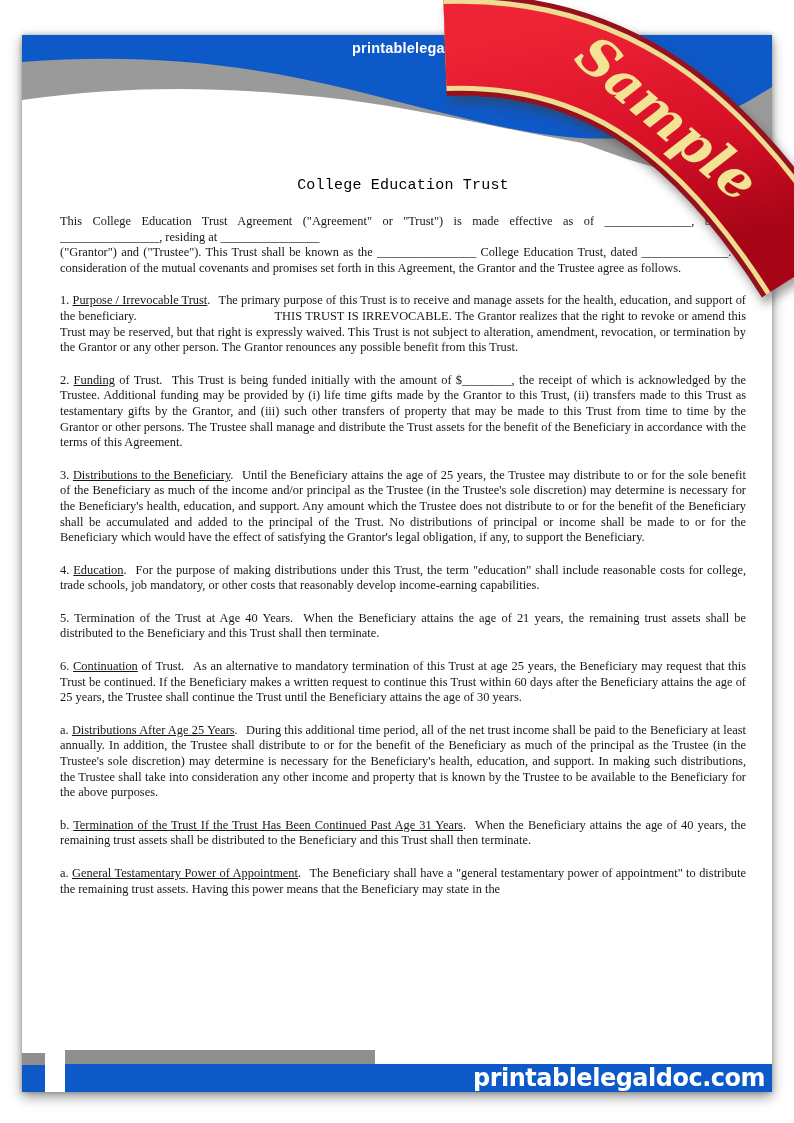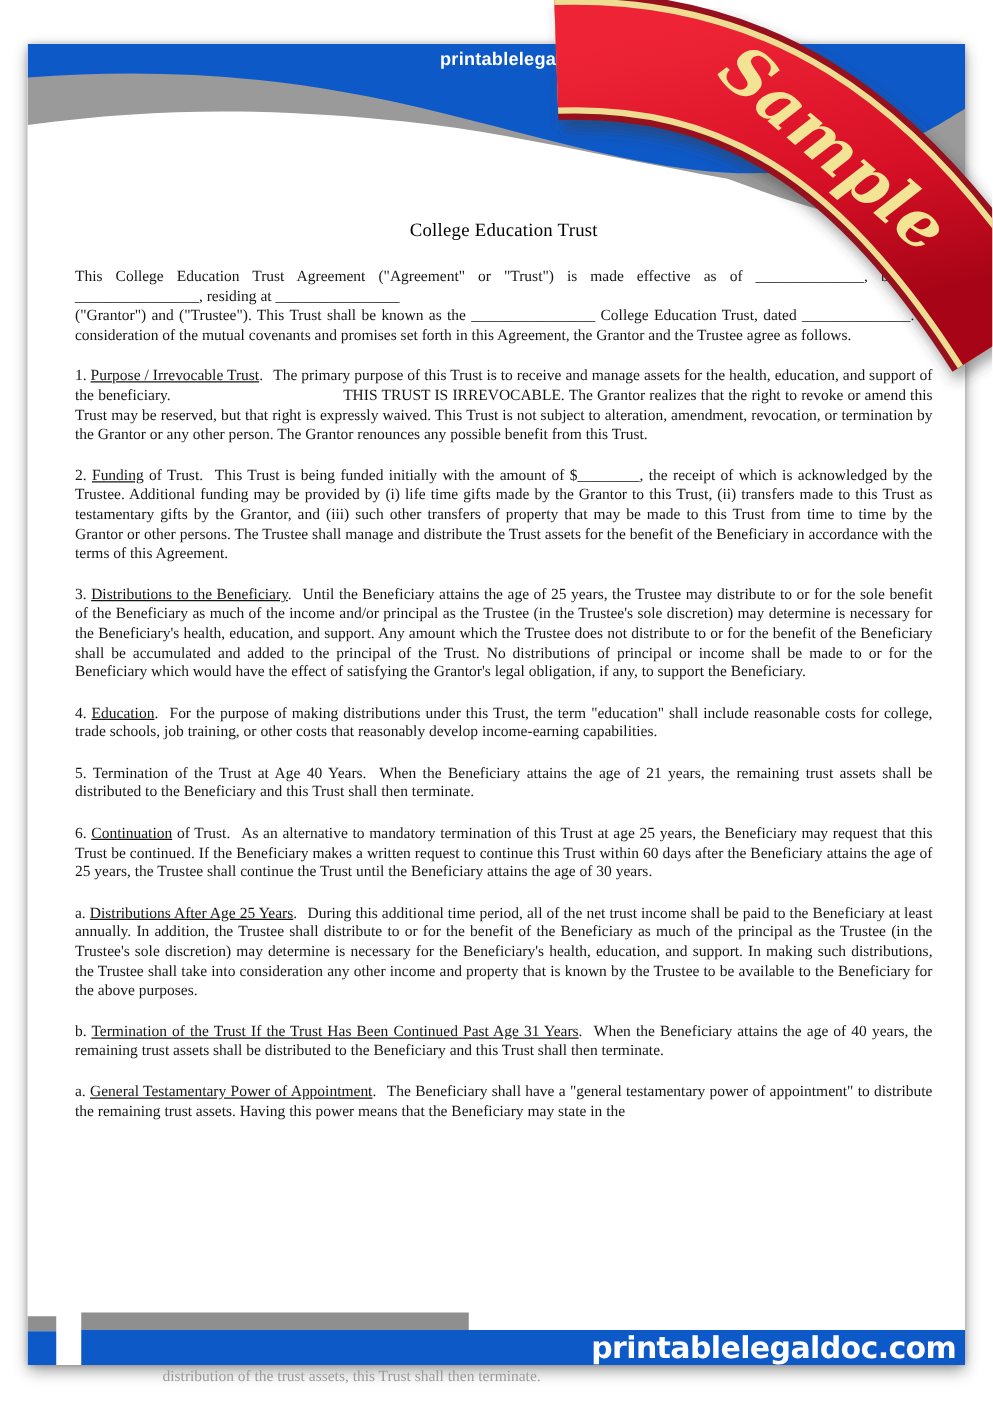--- a/index.html
+++ b/index.html
@@ -4,21 +4,21 @@
 <style>
   html,body{margin:0;padding:0;background:#ffffff;}
   .canvas{position:relative;width:794px;height:1123px;background:#ffffff;overflow:hidden;
           font-family:"Liberation Serif", serif;}
   .page{position:absolute;left:22px;top:35px;width:750px;height:1057px;background:#ffffff;
         box-shadow:0 5px 12px rgba(0,0,0,0.40), 0 0 5px rgba(0,0,0,0.28);overflow:hidden;}
   .header-svg{position:absolute;left:0;top:0;width:750px;height:210px;display:block;}
   .header-site{position:absolute;left:330px;top:5px;width:220px;color:#ffffff;
         font-family:"Liberation Sans", sans-serif;font-weight:bold;font-size:14.5px;letter-spacing:.2px;}
   .content{position:absolute;left:38px;top:142px;width:686px;color:#161616;}
-  .doc-title{text-align:center;font-family:Liberation Serif, serif;font-size:15px;
+  .doc-title{text-align:center;font-family:Liberation Mono, monospace;font-size:15px;
         color:#000;margin:0 0 20px 0;letter-spacing:.2px;}
   .para{font-size:12.4px;line-height:15.6px;text-align:justify;margin:0 0 17px 0;}
   .sec-heading{text-decoration:underline;}
   .sec-body{margin-left:5px;margin-top:28px;}
   
   .f-graybar{position:absolute;left:43px;top:1015px;width:310px;height:14px;background:#8f8f8f;}
   .f-bluebar{position:absolute;left:43px;top:1029px;width:707px;height:28px;background:#0e59c8;}
   .f-block-gray{position:absolute;left:0;top:1018px;width:23px;height:12px;background:#8f8f8f;}
   .f-block-blue{position:absolute;left:0;top:1030px;width:23px;height:27px;background:#0e59c8;}
   .f-site{position:absolute;right:7px;top:0px;height:28px;line-height:28px;color:#ffffff;
@@ -50,21 +50,21 @@
         <span>This College Education Trust Agreement ("Agreement" or "Trust") is made effective as of ______________, between ________________, residing at ________________</span><br>
         <span>("Grantor") and ("Trustee").  This Trust shall be known as the ________________ College Education Trust, dated ______________. In consideration of the mutual covenants and promises set forth in this Agreement, the Grantor and the Trustee agree as follows.</span>
       </div>
 
       <div class="para"><span>1.</span> <span class="sec-heading">Purpose / Irrevocable Trust</span><span>.</span> <span class="sec-body">The primary purpose of this Trust is to receive and manage assets for the health, education, and support of the beneficiary.&nbsp;&nbsp;&nbsp;&nbsp;&nbsp;&nbsp;&nbsp;&nbsp;&nbsp;&nbsp;&nbsp;&nbsp;&nbsp;&nbsp;&nbsp;&nbsp;&nbsp;&nbsp;&nbsp;&nbsp;&nbsp;&nbsp;&nbsp;&nbsp;&nbsp;&nbsp;&nbsp;&nbsp;&nbsp;&nbsp;&nbsp;&nbsp;&nbsp;&nbsp;&nbsp;&nbsp;&nbsp;&nbsp;&nbsp;&nbsp; THIS TRUST IS IRREVOCABLE.  The Grantor realizes that the right to revoke or amend this Trust may be reserved, but that right is expressly waived.  This Trust is not subject to alteration, amendment, revocation, or termination by the Grantor or any other person.  The Grantor renounces any possible benefit from this Trust.</span></div>
 
       <div class="para"><span>2.</span> <span class="sec-heading">Funding</span><span> of Trust.</span> <span class="sec-body">This Trust is being funded initially with the amount of $________, the receipt of which is acknowledged by the Trustee.  Additional funding may be provided by (i) life time gifts made by the Grantor to this Trust, (ii) transfers made to this Trust as testamentary gifts by the Grantor, and (iii) such other transfers of property that may be made to this Trust from time to time by the Grantor or other persons.  The Trustee shall manage and distribute the Trust assets for the benefit of the Beneficiary in accordance with the terms of this Agreement.</span></div>
 
       <div class="para"><span>3.</span> <span class="sec-heading">Distributions to the Beneficiary</span><span>.</span> <span class="sec-body">Until the Beneficiary attains the age of 25 years, the Trustee may distribute to or for the sole benefit of the Beneficiary as much of the income and/or principal as the Trustee (in the Trustee's sole discretion) may determine is necessary for the Beneficiary's health, education, and support.  Any amount which the Trustee does not distribute to or for the benefit of the Beneficiary shall be accumulated and added to the principal of the Trust.  No distributions of principal or income shall be made to or for the Beneficiary which would have the effect of satisfying the Grantor's legal obligation, if any, to support the Beneficiary.</span></div>
 
-      <div class="para"><span>4.</span> <span class="sec-heading">Education</span><span>.</span> <span class="sec-body">For the purpose of making distributions under this Trust, the term "education" shall include reasonable costs for college, trade schools, job training, or other costs that reasonably develop income-earning capabilities.</span></div>
+      <div class="para"><span>4.</span> <span class="sec-heading">Education</span><span>.</span> <span class="sec-body">For the purpose of making distributions under this Trust, the term "education" shall include reasonable costs for college, trade schools, job mandatory, or other costs that reasonably develop income-earning capabilities.</span></div>
 
       <div class="para"><span>5.</span> <span class="sec-heading"></span><span>Termination of the Trust at Age 40 Years.</span> <span class="sec-body">When the Beneficiary attains the age of 21 years, the remaining trust assets shall be distributed to the Beneficiary and this Trust shall then terminate.</span></div>
 
       <div class="para"><span>6.</span> <span class="sec-heading">Continuation</span><span> of Trust.</span> <span class="sec-body">As an alternative to mandatory termination of this Trust at age 25 years, the Beneficiary may request that this Trust be continued.  If the Beneficiary makes a written request to continue this Trust within 60 days after the Beneficiary attains the age of 25 years, the Trustee shall continue the Trust until the Beneficiary attains the age of 30 years.</span></div>
 
       <div class="para"><span>a.</span> <span class="sec-heading">Distributions After Age 25 Years</span><span>.</span> <span class="sec-body">During this additional time period, all of the net trust income shall be paid to the Beneficiary at least annually.  In addition, the Trustee shall distribute to or for the benefit of the Beneficiary as much of the principal as the Trustee (in the Trustee's sole discretion) may determine is necessary for the Beneficiary's health, education, and support.  In making such distributions, the Trustee shall take into consideration any other income and property that is known by the Trustee to be available to the Beneficiary for the above purposes.</span></div>
 
       <div class="para"><span>b.</span> <span class="sec-heading">Termination of the Trust If the Trust Has Been Continued Past Age 31 Years</span><span>.</span> <span class="sec-body">When the Beneficiary attains the age of 40 years, the remaining trust assets shall be distributed to the Beneficiary and this Trust shall then terminate.</span></div>
 
 
@@ -72,21 +72,20 @@
     </div>
 
     <div class="f-block-gray"></div>
     <div class="f-block-blue"></div>
     <div class="f-graybar"></div>
     <div class="f-bluebar">
       <div class="f-site">printablelegaldoc.com</div>
     </div>
   </div>
 
-  <div class="cutoff-line">distribution of the trust assets, this Trust shall then terminate.</div>
 
   <svg class="ribbon-svg" viewBox="0 0 794 1123">
     <defs>
       <linearGradient id="ribbonRed" x1="0" y1="0" x2="0.35" y2="1">
         <stop offset="0" stop-color="#ee2436"></stop>
         <stop offset="0.55" stop-color="#d91127"></stop>
         <stop offset="1" stop-color="#a80417"></stop>
       </linearGradient>
       <filter id="rshadow" x="-20%" y="-20%" width="140%" height="140%">
         <feGaussianBlur stdDeviation="5"></feGaussianBlur>

